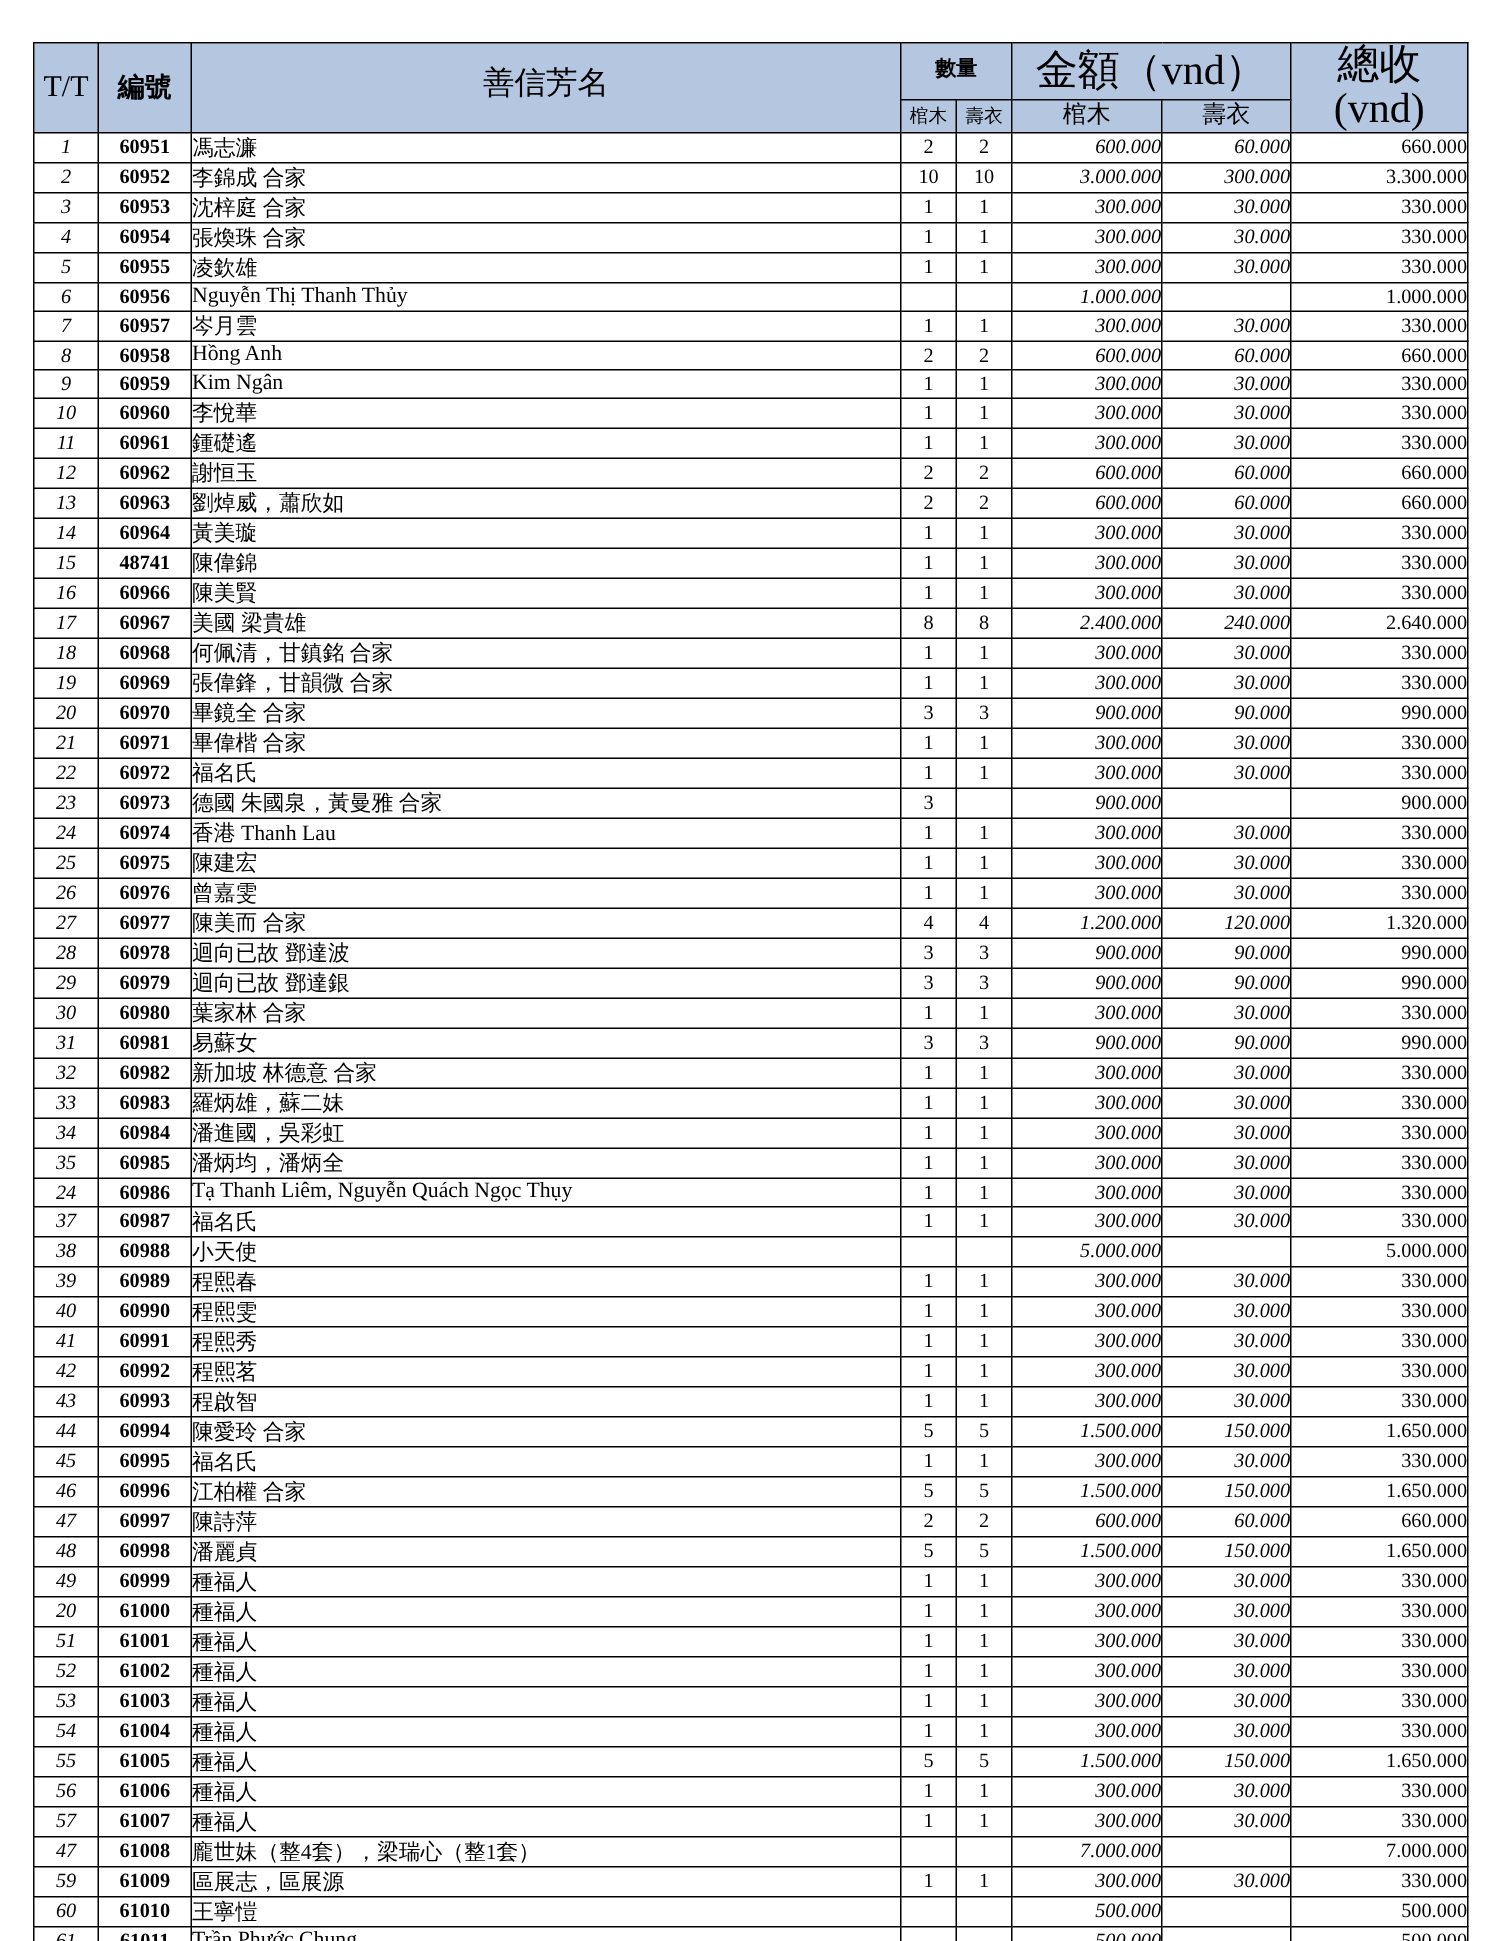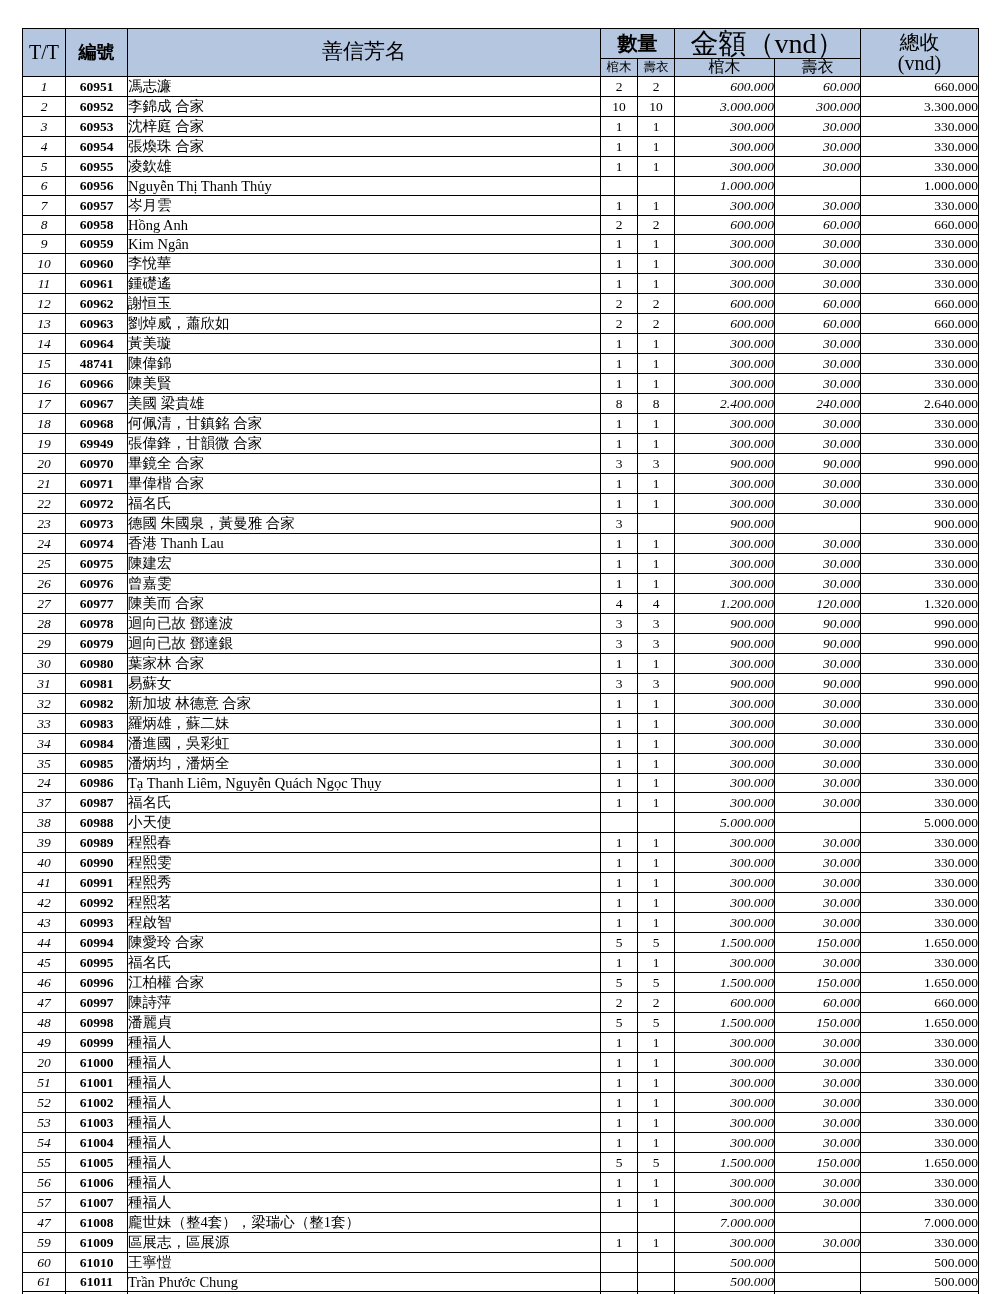--- a/index.html
+++ b/index.html
@@ -36,23 +36,23 @@
     background: #b4c6e0;
     font-weight: normal;
     color: #000;
     text-align: center;
     vertical-align: middle;
     line-height: 1.05;
   }
   th.h-tt        { font-size: 20px; }
   th.h-code      { font-size: 18px; font-weight: bold; }
   th.h-name      { font-size: 21px; font-family: Liberation Mono, monospace; }
-  th.h-qty       { font-size: 20px; font-weight: bold; }
+  th.h-qty       { font-size: 14px; font-weight: bold; }
   th.h-amt       { font-size: 28px; }
-  th.h-total     { font-size: 20px; }
+  th.h-total     { font-size: 28px; }
   th.h-sub-small { font-size: 12.5px; }
   th.h-sub       { font-size: 16px; }
 
   
   col.c-tt    { width: 43px; }
   col.c-code  { width: 62px; }
   col.c-name  { width: 473px; }
   col.c-q1    { width: 37px; }
   col.c-q2    { width: 37px; }
   col.c-a1    { width: 100px; }
@@ -306,21 +306,21 @@
           <td class="code">60968</td>
           <td class="name">何佩清，甘鎮銘 合家</td>
           <td class="qty">1</td>
           <td class="qty">1</td>
           <td class="amt">300.000</td>
           <td class="amt">30.000</td>
           <td class="total">330.000</td>
         </tr>
         <tr>
           <td class="tt">19</td>
-          <td class="code">69949</td>
+          <td class="code">60969</td>
           <td class="name">張偉鋒，甘韻微 合家</td>
           <td class="qty">1</td>
           <td class="qty">1</td>
           <td class="amt">300.000</td>
           <td class="amt">30.000</td>
           <td class="total">330.000</td>
         </tr>
         <tr>
           <td class="tt">20</td>
           <td class="code">60970</td>

